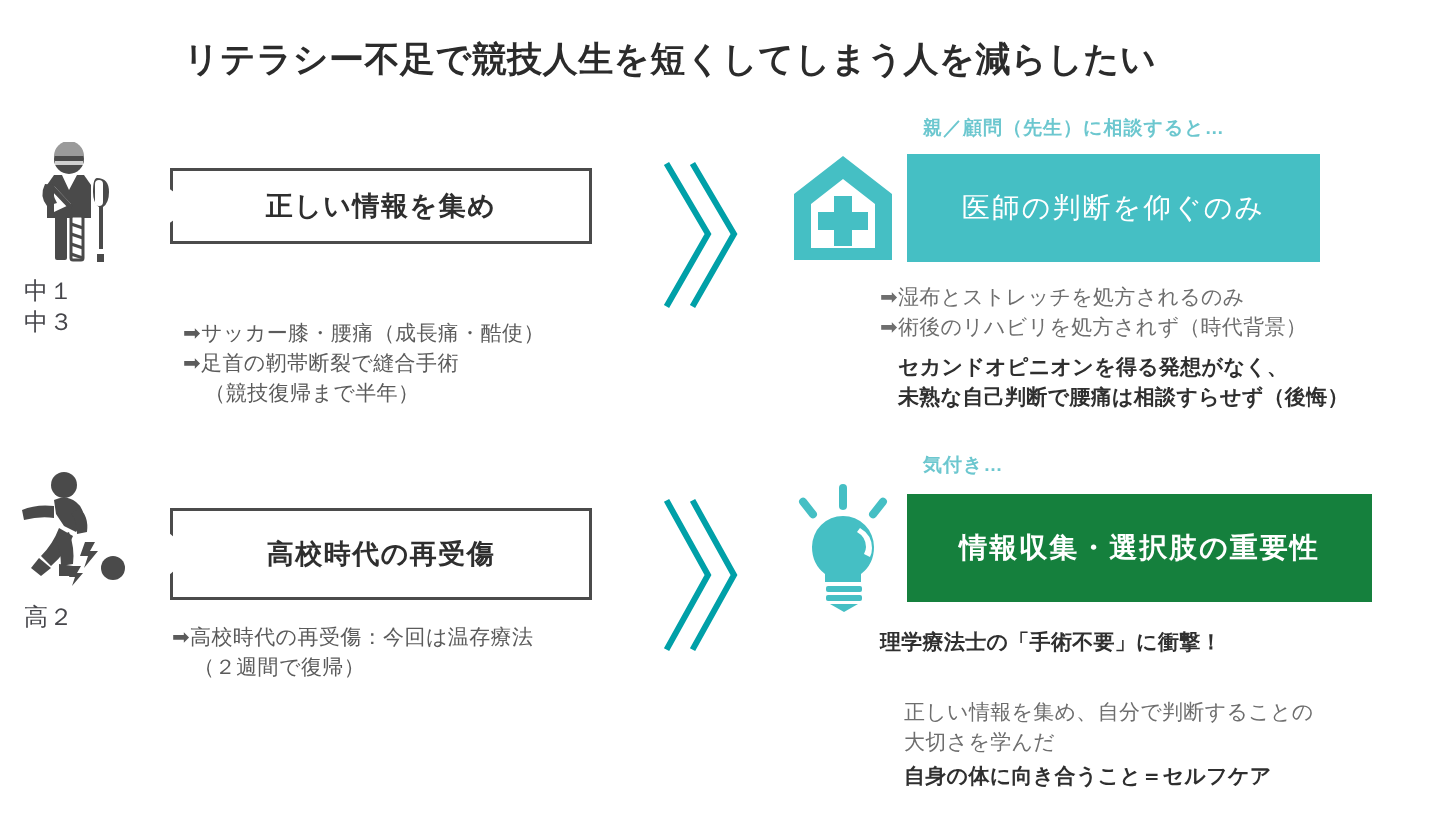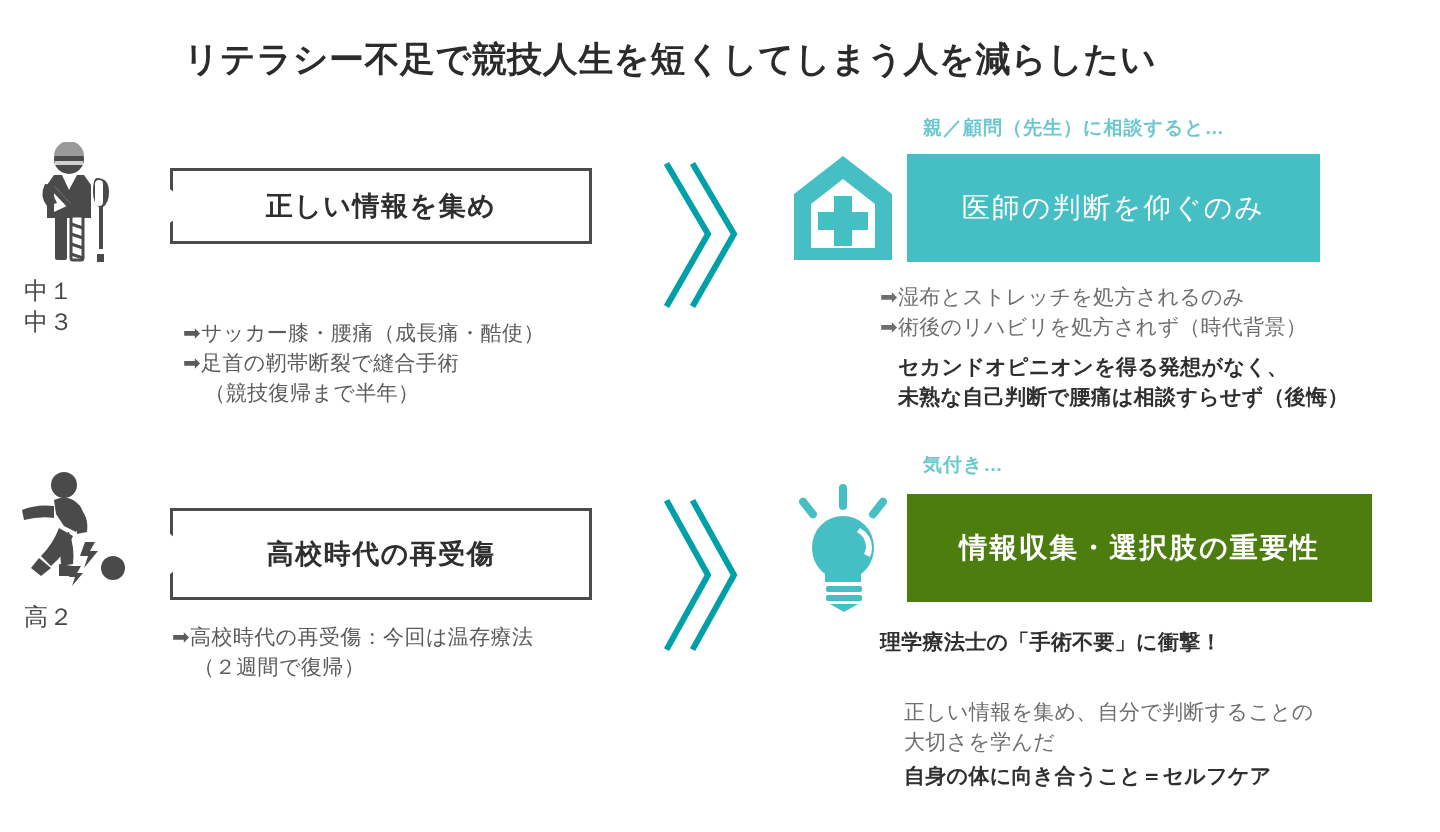--- a/index.html
+++ b/index.html
@@ -271,21 +271,21 @@
         <path d="M53 34 a31 31 0 0 1 31 31 q0 17 -13 27 v8 h-36 v-8 q-13 -10 -13 -27 a31 31 0 0 1 31 -31 z"></path>
         <path d="M70 46 q12 7 12 20 q0 5 -2 9 l-6 -3 q2 -4 2 -7 q0 -10 -9 -15 z" fill="#ffffff"></path>
 
         <rect x="36" y="104" width="36" height="6" rx="2"></rect>
         <rect x="36" y="113" width="36" height="6" rx="2"></rect>
         <path d="M40 122 h28 l-14 8 z"></path>
       </g>
     </svg>
   </div>
 
-  <div class="result-bar emphasis" style="left:907px; top:494px; width:465px; height:108px; background:#4d7c0f;">
+  <div class="result-bar emphasis" style="left:907px; top:494px; width:465px; height:108px; background:#15803d;">
     <span class="result-bar-text">情報収集・選択肢の重要性</span>
   </div>
 
   <div class="note-block note-bold note-center" style="left:880px; top:627px; width:556px;">理学療法士の「手術不要」に衝撃！</div>
   <div class="note-block note-light" style="left:904px; top:697px; width:540px;">正しい情報を集め、自分で判断することの
 大切さを学んだ</div>
   <div class="note-block note-bold" style="left:904px; top:761px; width:540px;">自身の体に向き合うこと＝セルフケア</div>
 
 </div>
 

